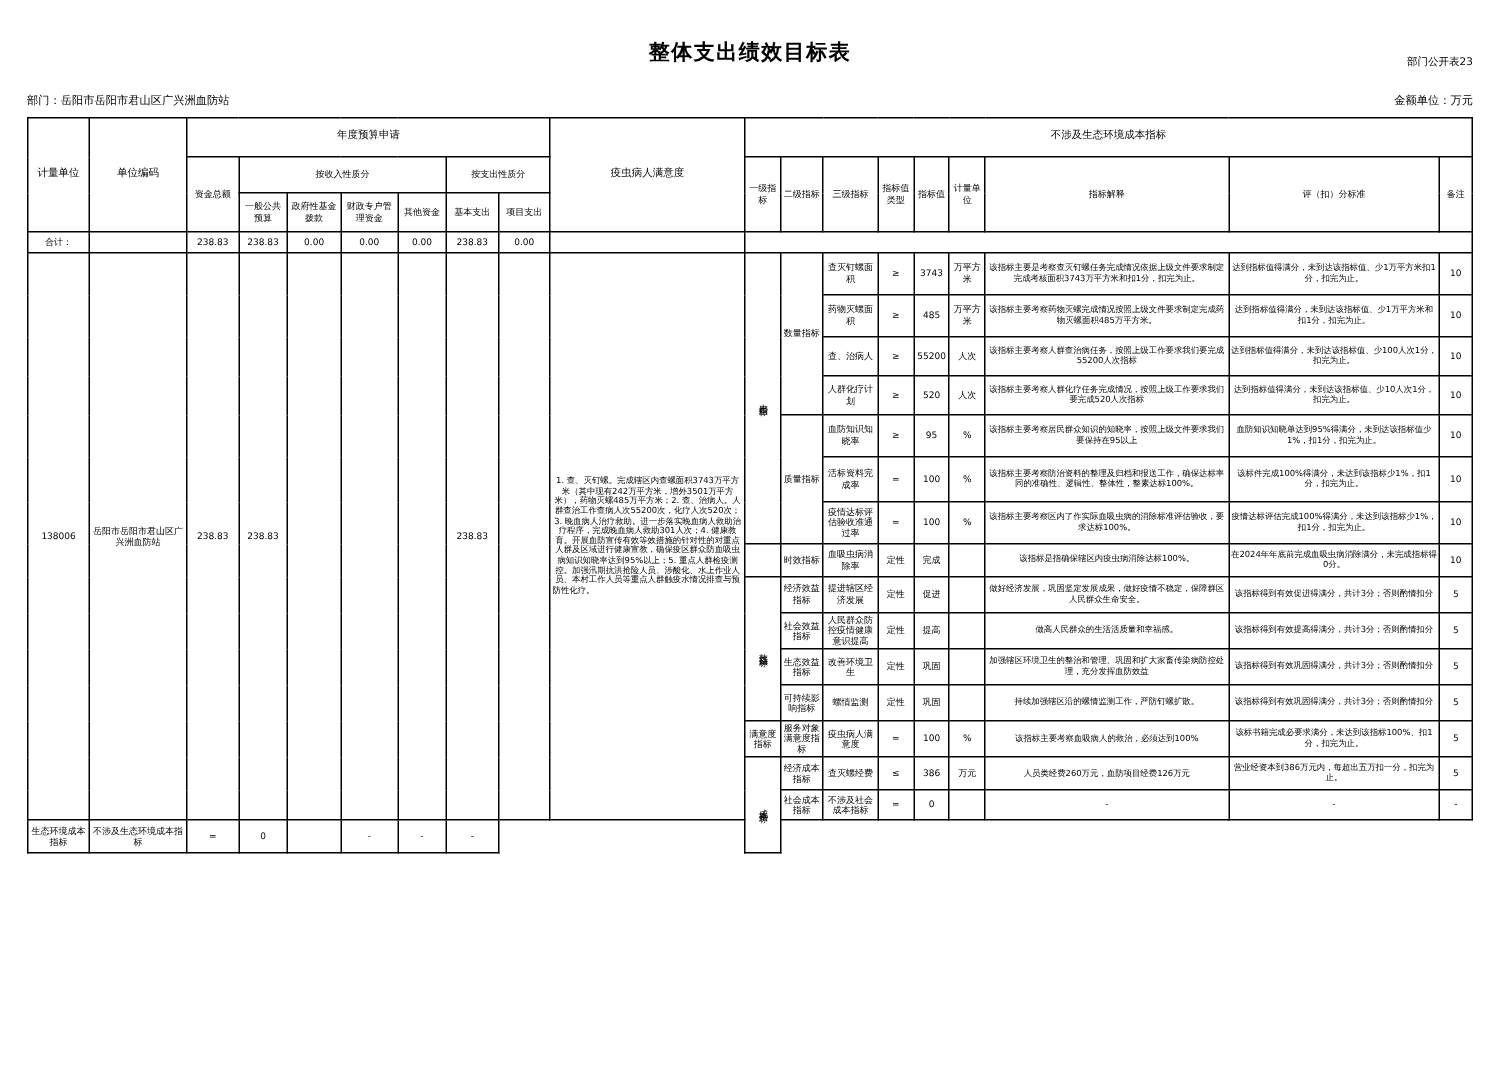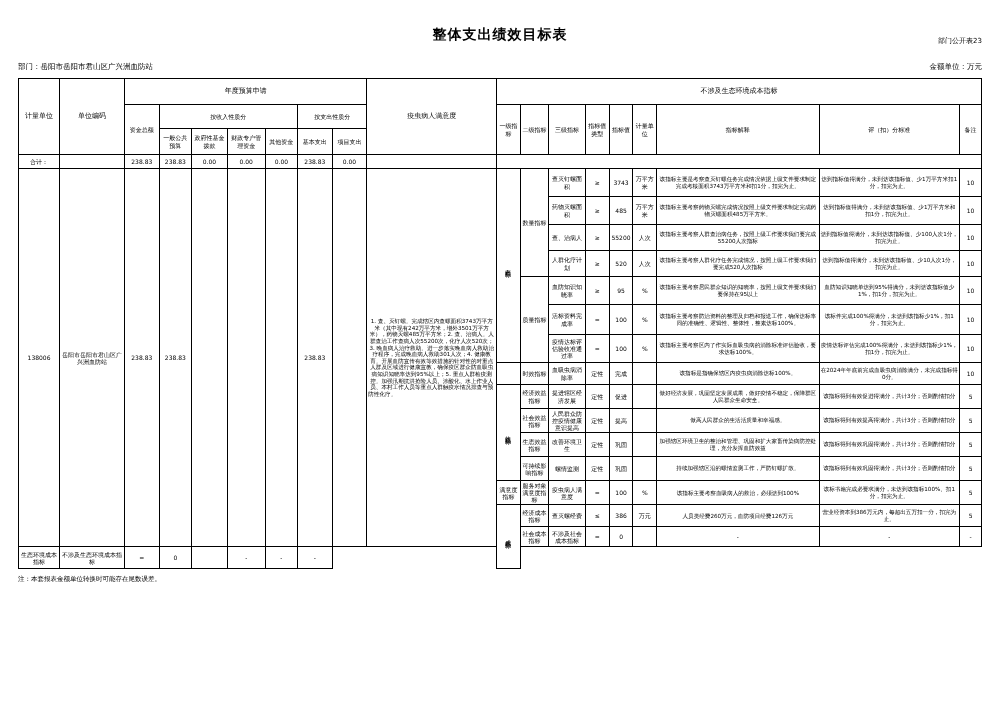--- a/index.html
+++ b/index.html
@@ -295,15 +295,14 @@
         <td>=</td>
         <td>0</td>
         <td></td>
         <td class="lft small">-</td>
         <td class="lft small">-</td>
         <td>-</td>
       </tr>
     </tbody>
   </table>
 
-  <div class="note">注：本套报表金额单位转换时可能存在尾数误差。</div>
 
 </div>
 
 </body></html>

